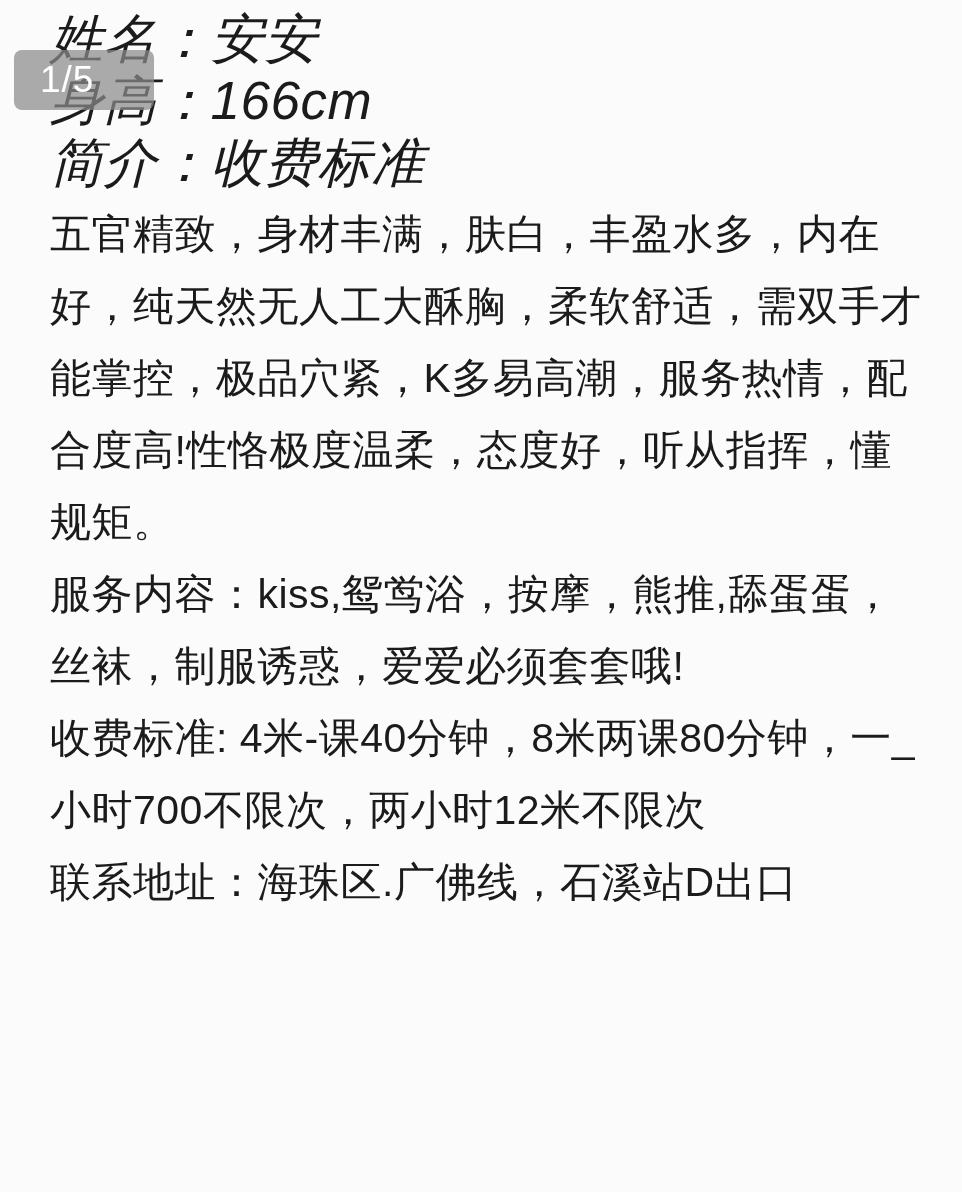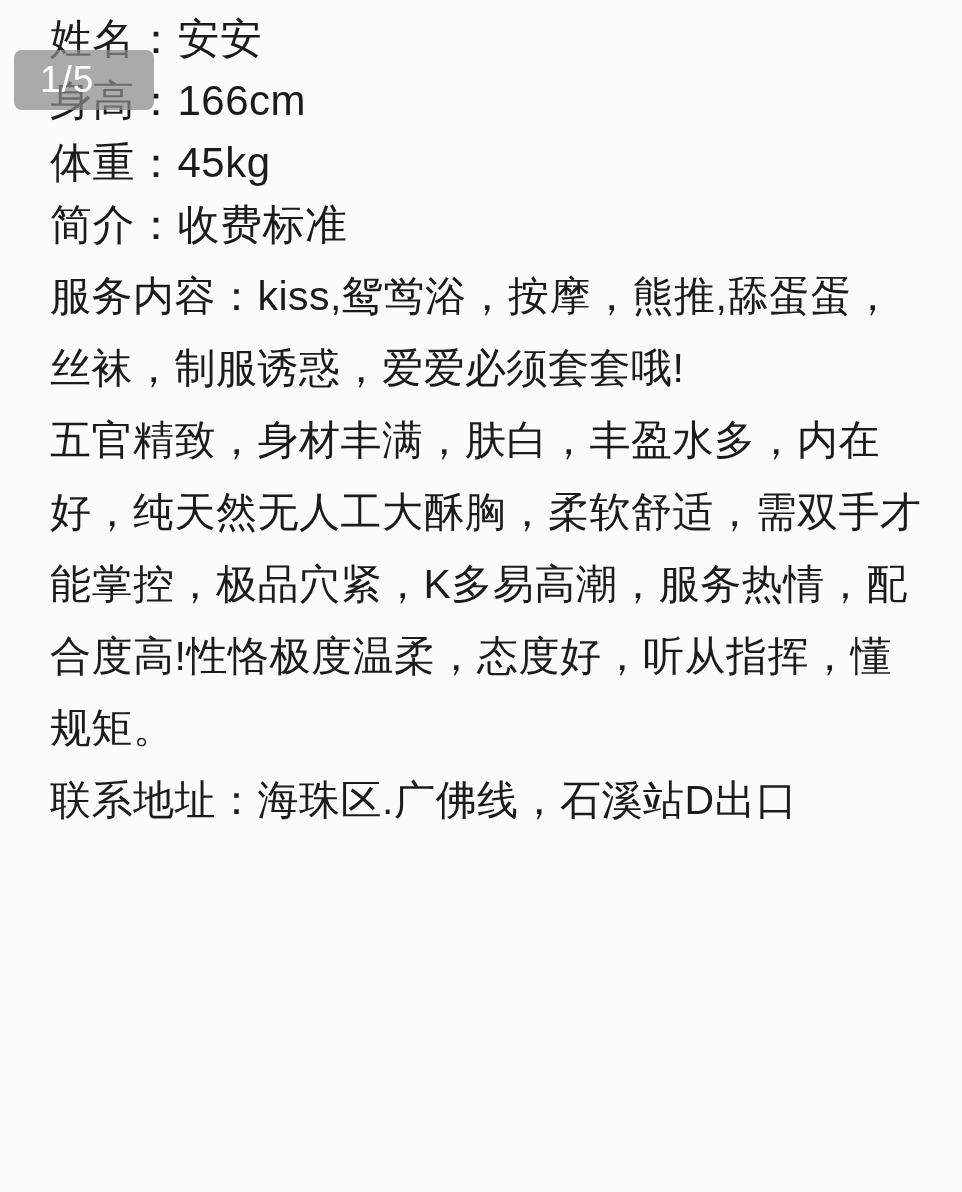--- a/index.html
+++ b/index.html
@@ -17,26 +17,27 @@
     background: #fbfbfb;
     overflow: hidden;
   }
   .content {
     position: absolute;
     left: 50px;
     top: 8px;
     width: 880px;
   }
   .line {
-    font-size: 42px;
+    font-size: 53px;
     line-height: 62px;
     color: #1b1b1b;
     letter-spacing: 0.5px;
     white-space: pre-wrap;
     word-break: break-all;
+    font-style: italic;
   }
   .para {
     font-size: 41px;
     line-height: 72px;
     color: #1b1b1b;
     letter-spacing: 0.5px;
     white-space: pre-wrap;
     word-break: break-all;
   }
   .spacer-sm { height: 4px; }
@@ -59,29 +60,29 @@
 </style>
 </head>
 <body>
 
 <div class="page">
 
   <div class="content">
 
     <div class="line">姓名：安安</div>
     <div class="line">身高：166cm</div>
-    <div class="line">体重：45kg</div>
     <div class="line">简介：收费标准</div>
 
     <div class="spacer-sm"></div>
 
+    <div class="para">五官精致，身材丰满，肤白，丰盈水多，内在好，纯天然无人工大酥胸，柔软舒适，需双手才能掌控，极品穴紧，K多易高潮，服务热情，配合度高!性恪极度温柔，态度好，听从指挥，懂规矩。</div>
+
     <div class="para">服务内容：kiss,鸳鸴浴，按摩，熊推,舔蛋蛋，丝袜，制服诱惑，爱爱必须套套哦!</div>
 
-    <div class="para">五官精致，身材丰满，肤白，丰盈水多，内在好，纯天然无人工大酥胸，柔软舒适，需双手才能掌控，极品穴紧，K多易高潮，服务热情，配合度高!性恪极度温柔，态度好，听从指挥，懂规矩。</div>
-
+    <div class="para">收费标准: 4米-课40分钟，8米两课80分钟，一_小时700不限次，两小时12米不限次</div>
 
     <div class="para">联系地址：海珠区.广佛线，石溪站D出口</div>
 
   </div>
 
   <div class="page-badge">1/5</div>
 
 </div>
 
 </body></html>

